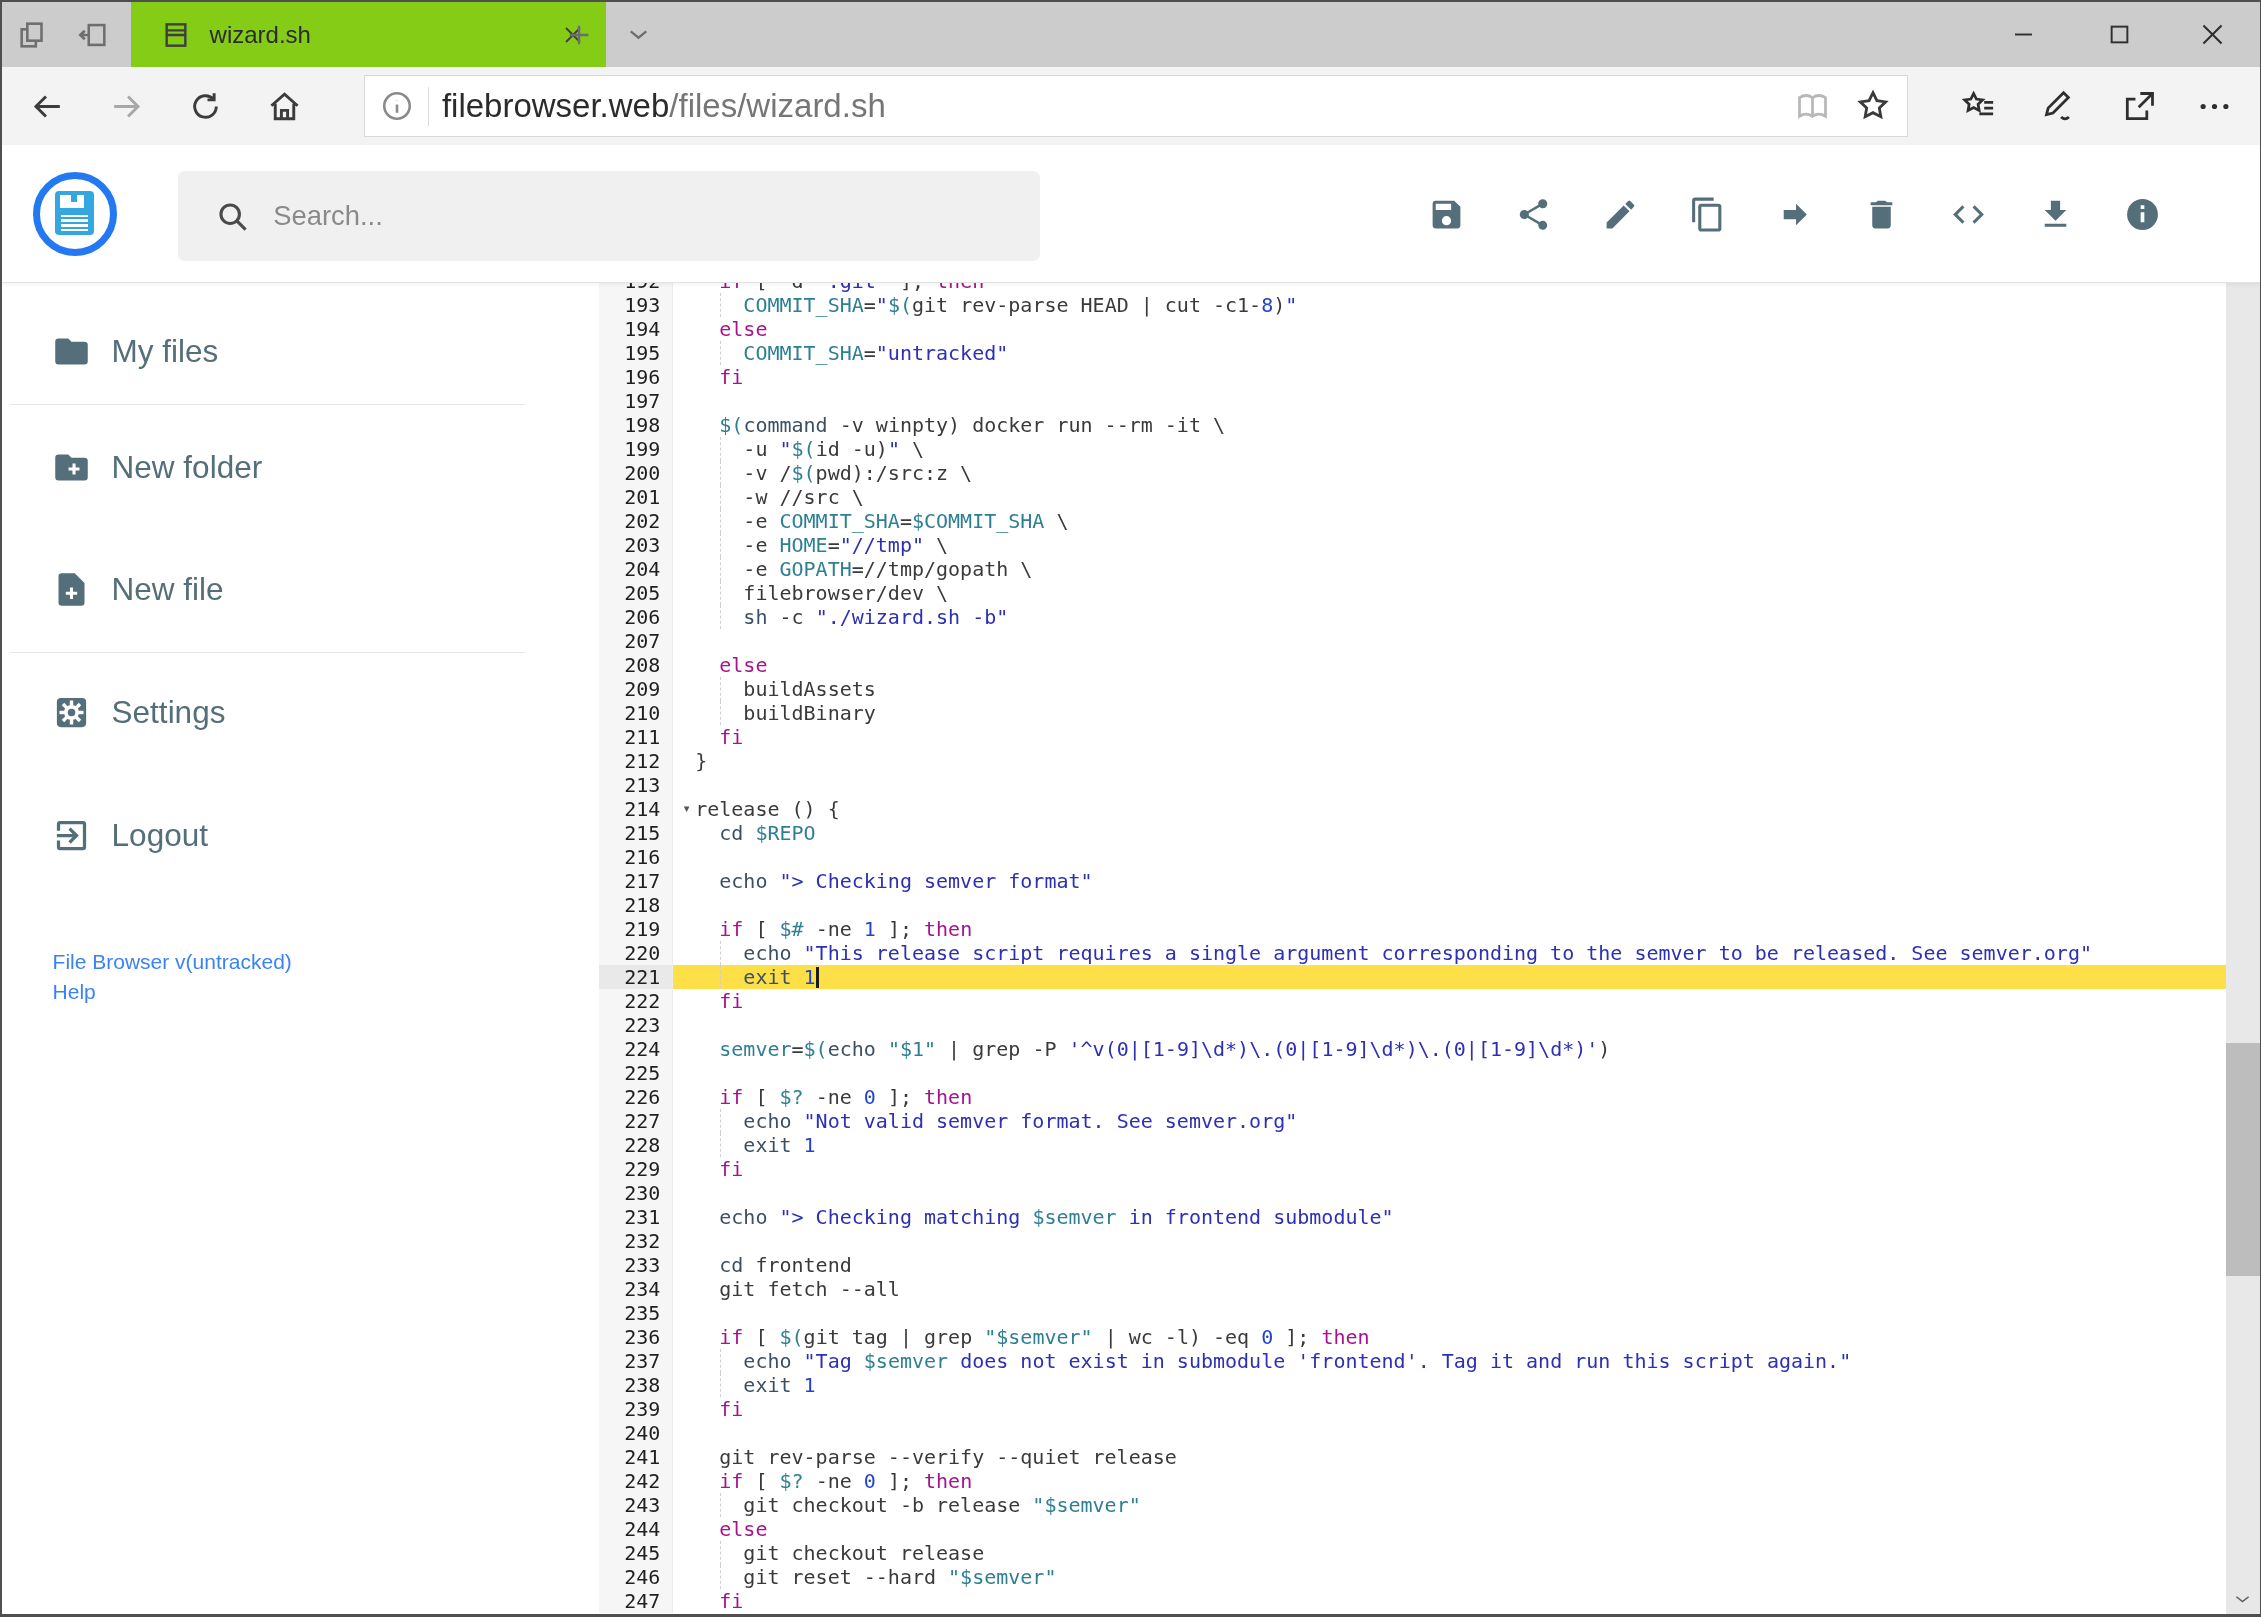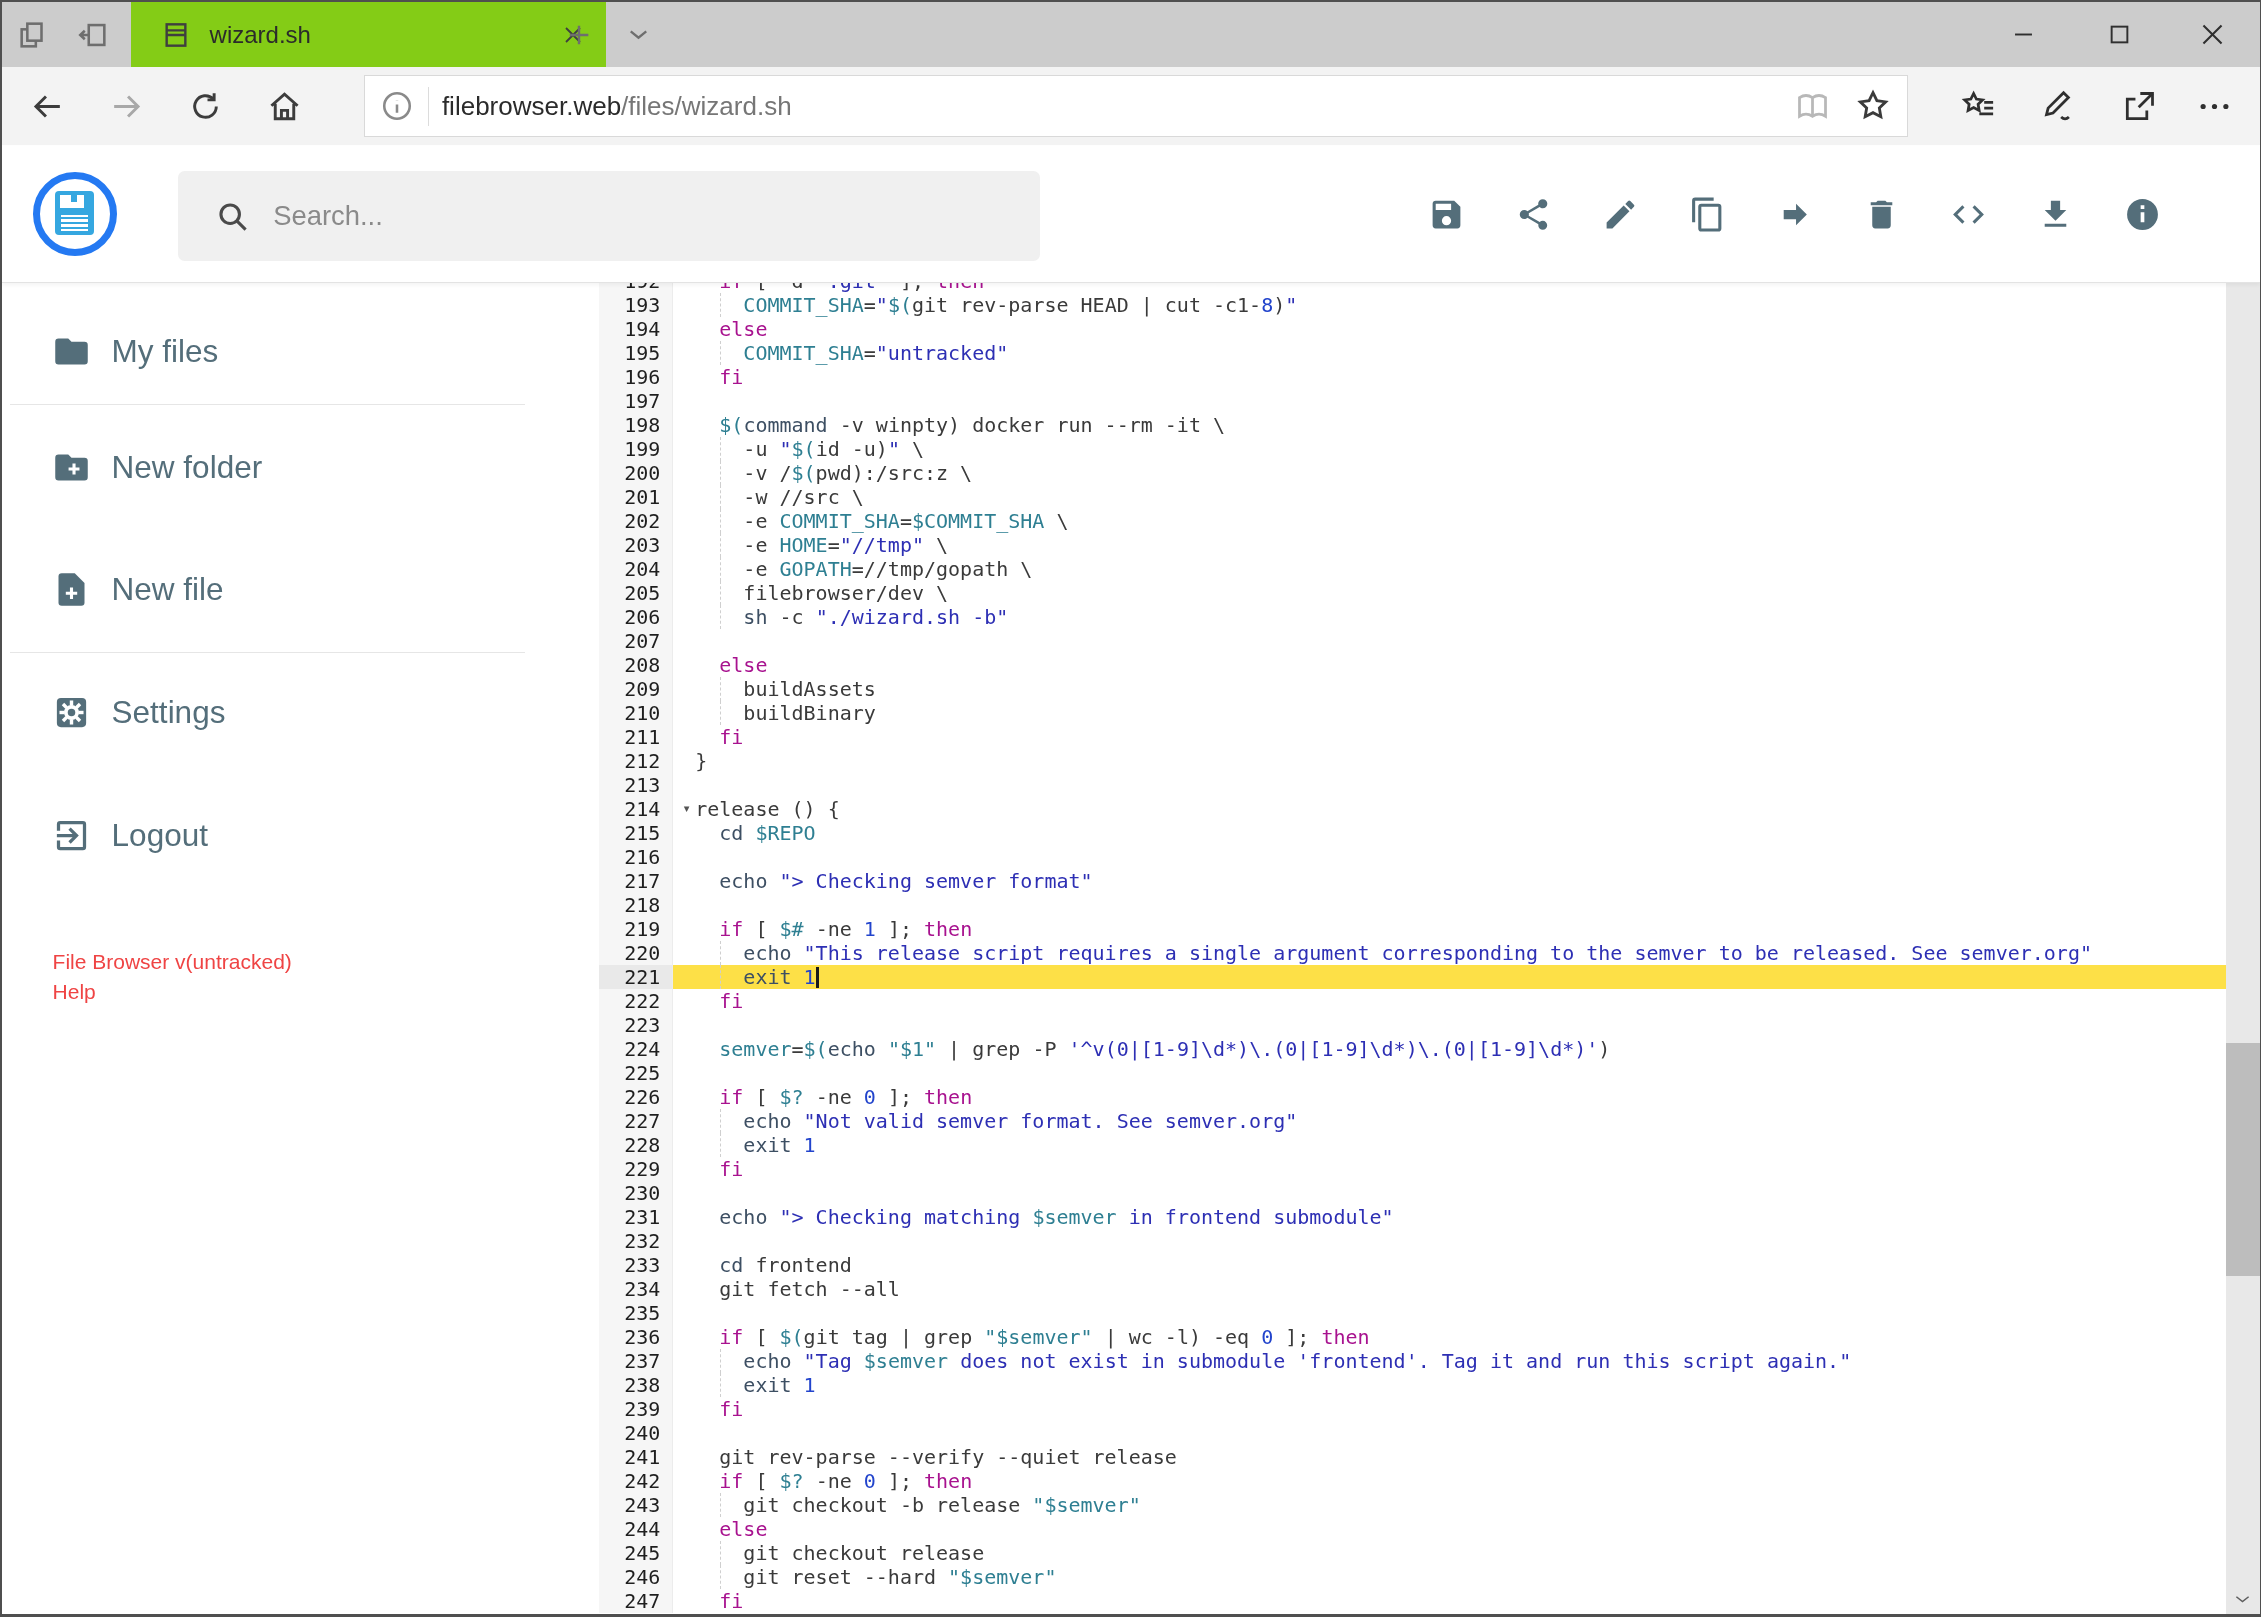--- a/index.html
+++ b/index.html
@@ -18,21 +18,21 @@
   .tablist-btn { position: absolute; left: 610px; top: 0; width: 53px; height: 65px; display: flex; align-items: center; justify-content: center; }
   .wctrl { position: absolute; top: 0; height: 65px; width: 84px; display: flex; align-items: center; justify-content: center; }
   .wctrl.min { right: 194px; } .wctrl.max { right: 98px; } .wctrl.cls { right: 4.8px; }
 
   
   .addrbar { position: absolute; left: 0; top: 65px; width: 100%; height: 78px; background: #f3f3f3; }
   .nav-btn { position: absolute; top: 6.5px; width: 65px; height: 65px; display: flex; align-items: center; justify-content: center; }
   .urlbox { position: absolute; left: 362px; top: 8px; width: 1544px; height: 62px; background: #fff; border: 0.8px solid #d9d9d9; display: flex; align-items: center; }
   .url-info { margin-left: 14.5px; }
   .url-sep { width: 0.8px; height: 39px; background: #dcdcdc; margin: 0 13px 0 13px; }
-  .url-text { font-size: 26px; white-space: nowrap; flex: 1; }
+  .url-text { font-size: 33px; white-space: nowrap; flex: 1; }
   .url-host { color: #2b2b2b; }
   .url-path { color: #767676; }
   .inbox-icn { width: 52px; height: 52px; display: flex; align-items: center; justify-content: center; margin-right: 8px; }
 
   
   .apphead { position: absolute; left: 0; top: 144px; width: 100%; height: 137px; background: #fff; border-bottom: 0.8px solid #e3e3e3; box-shadow: 0 1.6px 4px rgba(0,0,0,0.05); z-index: 5; }
   .logo-ring { position: absolute; left: 31px; top: 26px; width: 84px; height: 84px; border-radius: 50%; border: 7.3px solid var(--accent, #2479f2); background: #fff; }
   .floppy { position: absolute; left: 15.3px; top: 12px; width: 39px; height: 44px; background: #35a7e0; border-radius: 4px; }
   .floppy-label-top { position: absolute; left: 4.8px; top: 4px; width: 24px; height: 13px; background: #fff; }
   .floppy-notch { position: absolute; left: 16px; top: 1.6px; width: 5.7px; height: 9px; background: #35a7e0; }
@@ -44,21 +44,21 @@
   .searchbox input::placeholder { color: #8a8a8a; }
   .hdr-actions { position: absolute; right: 74px; top: 0; height: 137px; display: flex; align-items: center; }
   .act-btn { width: 87px; height: 87px; display: flex; align-items: center; justify-content: center; color: var(--icon-slate, #546e7a); }
 
   
   .sidebar { position: absolute; left: 0; top: 281px; width: 557px; height: 1331px; background: #fff; }
   .sb-item { position: absolute; left: 0; width: 533px; height: 97px; display: flex; align-items: center; color: var(--icon-slate, #546e7a); }
   .sb-item .sb-icn { margin-left: 50px; width: 39px; height: 39px; }
   .sb-item .sb-lbl { margin-left: 21px; font-size: 31.5px; }
   .sb-div { position: absolute; left: 8px; width: 515px; height: 0.8px; background: #e6e6e6; }
-  .sb-foot { position: absolute; left: 51px; top: 664px; color: #ef4444; font-size: 21px; line-height: 30px; }
+  .sb-foot { position: absolute; left: 51px; top: 664px; color: #3b82f6; font-size: 21px; line-height: 30px; }
 
   
   .editor { position: absolute; left: 597px; top: 281px; width: 1628px; height: 1331px; overflow: hidden; background: #fff;
             font-family: "DejaVu Sans Mono", monospace; font-size: 20px; }
   .crow { display: flex; height: 24px; line-height: 24px; white-space: pre; }
   .crow.clip { margin-top: -14.5px; }
   .crow.active { background: #fde047; }
   .gut { width: 74px; flex: 0 0 74px; background: #f6f6f6; border-right: 0.8px solid #ececec; color: #1f1f1f; text-align: right; padding-right: 11.3px; position: relative; }
   .crow.active .gut { background: #e9e9e9; }
   .fold { position: absolute; right: -19.4px; top: -0.8px; font-size: 14.5px; color: #555; z-index: 2; }

